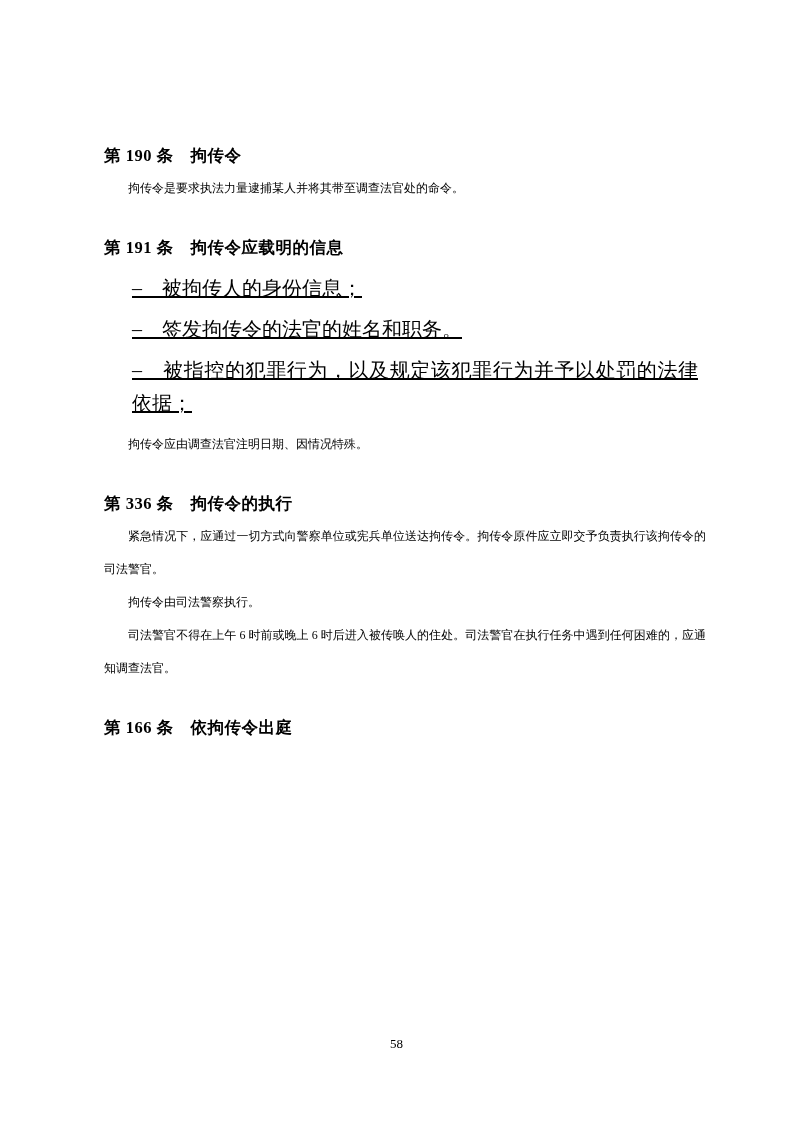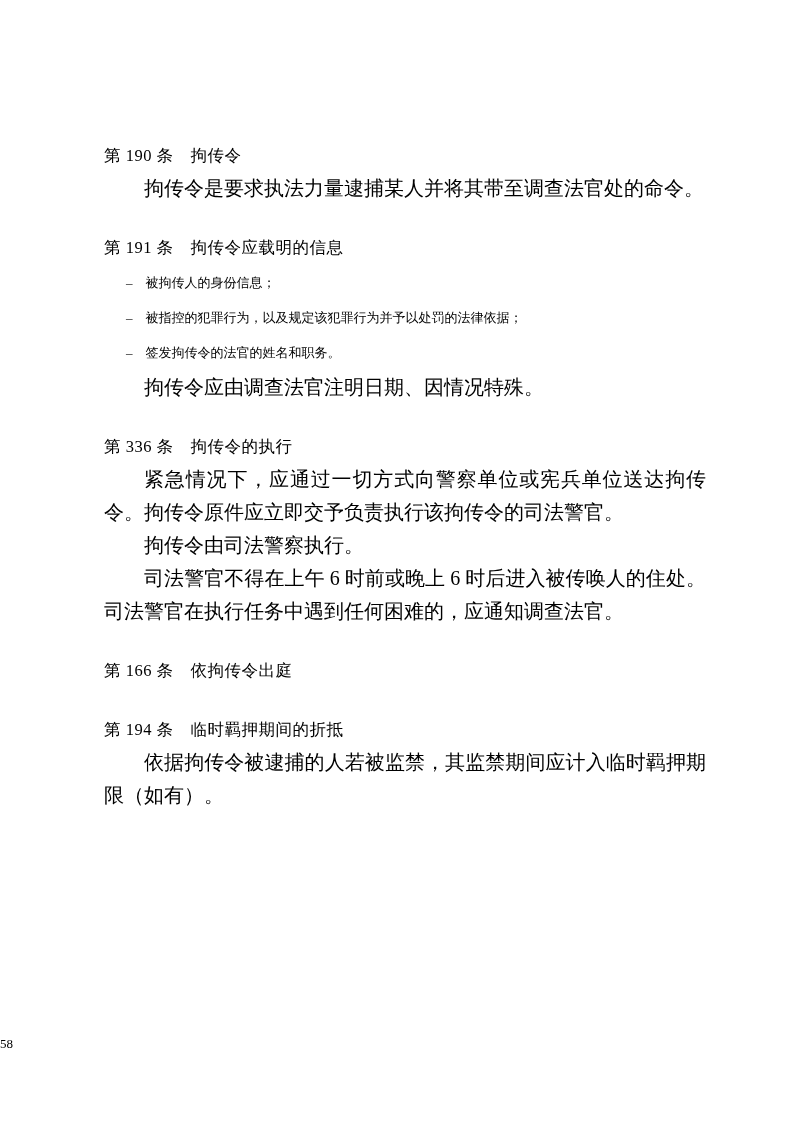--- a/index.html
+++ b/index.html
@@ -24,79 +24,76 @@
   }
   .article {
     margin-top: 26px;
   }
   .article:first-child {
     margin-top: 0;
   }
   .article-heading {
     margin: 0;
     font-size: 16.5px;
-    font-weight: normal;
+    font-weight: bold;
     line-height: 33px;
     letter-spacing: 0.5px;
   }
   .para {
     margin: 0;
-    font-size: 20px;
+    font-size: 12px;
     line-height: 33px;
     text-indent: 2em;
     text-align: justify;
   }
   .list-item {
-    margin: 2px;
-    font-size: 13px;
+    margin: 8px;
+    font-size: 20px;
     line-height: 33px;
     padding-left: 20px;
     text-align: justify;
+    text-decoration: underline;
   }
   .page-number {
     position: absolute;
     top: 1036px;
     left: 0;
     width: 100%;
-    text-align: left;
+    text-align: center;
     font-size: 13px;
     line-height: 16px;
   }
 </style>
 </head>
 <body>
 
 <div class="page">
   <div class="content">
 
     <section class="article">
       <h2 class="article-heading">第 190 条　拘传令</h2>
       <p class="para">拘传令是要求执法力量逮捕某人并将其带至调查法官处的命令。</p>
     </section>
 
     <section class="article">
       <h2 class="article-heading">第 191 条　拘传令应载明的信息</h2>
       <p class="list-item">–　被拘传人的身份信息；</p>
+      <p class="list-item">–　签发拘传令的法官的姓名和职务。</p>
       <p class="list-item">–　被指控的犯罪行为，以及规定该犯罪行为并予以处罚的法律依据；</p>
-      <p class="list-item">–　签发拘传令的法官的姓名和职务。</p>
       <p class="para">拘传令应由调查法官注明日期、因情况特殊。</p>
     </section>
 
     <section class="article">
       <h2 class="article-heading">第 336 条　拘传令的执行</h2>
       <p class="para">紧急情况下，应通过一切方式向警察单位或宪兵单位送达拘传令。拘传令原件应立即交予负责执行该拘传令的司法警官。</p>
       <p class="para">拘传令由司法警察执行。</p>
       <p class="para">司法警官不得在上午 6 时前或晚上 6 时后进入被传唤人的住处。司法警官在执行任务中遇到任何困难的，应通知调查法官。</p>
     </section>
 
     <section class="article">
       <h2 class="article-heading">第 166 条　依拘传令出庭</h2>
     </section>
 
-    <section class="article">
-      <h2 class="article-heading">第 194 条　临时羁押期间的折抵</h2>
-      <p class="para">依据拘传令被逮捕的人若被监禁，其监禁期间应计入临时羁押期限（如有）。</p>
-    </section>
 
   </div>
 
   <div class="page-number">58</div>
 </div>
 
 </body></html>

